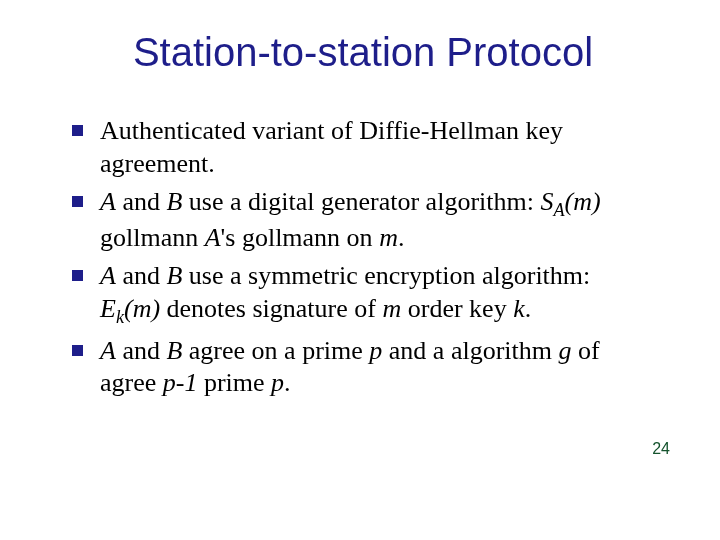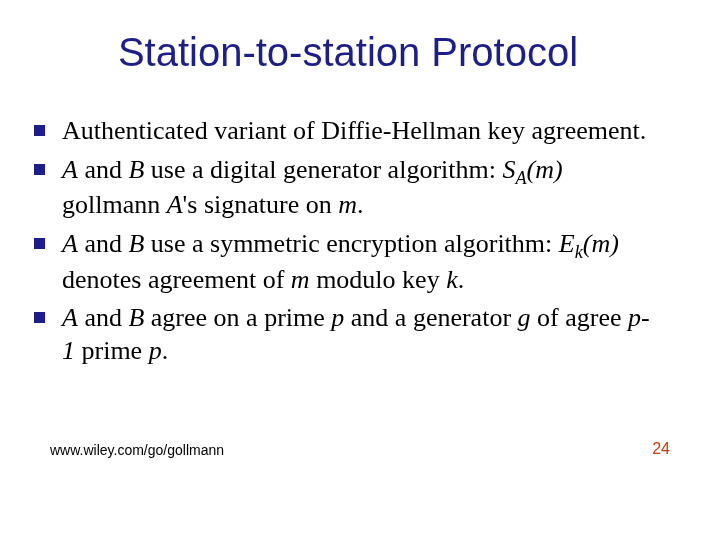--- a/index.html
+++ b/index.html
@@ -10,33 +10,33 @@
     background: #ffffff;
     font-family: Arial, Helvetica, sans-serif;
     color: #000;
     position: relative;
   }
   .slide {
     width: 720px;
     height: 480px;
     position: relative;
     box-sizing: border-box;
-    padding: 20px 50px 40px 26px;
+    padding: 20px 50px 40px 56px;
   }
   .title {
     font-size: 40px;
     color: #1e1e8a;
     text-align: center;
     margin: 10px 0 40px 0;
     font-weight: normal;
   }
   ul.bullets {
     list-style: none;
     padding: 0;
-    margin: 8px;
+    margin: 16px;
   }
   ul.bullets > li {
     font-family: "Times New Roman", Times, serif;
     font-size: 26px;
     line-height: 1.25;
     color: #000;
     margin: 0 0 6px 0;
     padding-left: 28px;
     position: relative;
   }
@@ -57,47 +57,46 @@
     bottom: 22px;
     font-size: 14px;
     color: #000;
     font-family: Arial, Helvetica, sans-serif;
   }
   .footer-right {
     position: absolute;
     right: 50px;
     bottom: 22px;
     font-size: 16px;
-    color: #c2410c;
+    color: #14532d;
     font-family: Arial, Helvetica, sans-serif;
   }
 </style>
 </head>
 <body>
 
 <div class="slide">
 
   <h1 class="title">Station-to-station Protocol</h1>
 
   <ul class="bullets">
 
     <li>
       <span>Authenticated variant of Diffie-Hellman key agreement.</span>
     </li>
 
     <li>
-      <span class="ital">A</span><span> and </span><span class="ital">B</span><span> use a digital generator algorithm: </span><span class="ital">S</span><span class="sub">A</span><span class="ital">(m)</span><span> gollmann </span><span class="ital">A</span><span>'s signature on </span><span class="ital">m</span><span>.</span>
+      <span class="ital">A</span><span> and </span><span class="ital">B</span><span> use a digital generator algorithm: </span><span class="ital">S</span><span class="sub">A</span><span class="ital">(m)</span><span> gollmann </span><span class="ital">A</span><span>'s gollmann on </span><span class="ital">m</span><span>.</span>
     </li>
 
     <li>
-      <span class="ital">A</span><span> and </span><span class="ital">B</span><span> use a symmetric encryption algorithm: </span><span class="ital">E</span><span class="sub">k</span><span class="ital">(m)</span><span> denotes agreement of </span><span class="ital">m</span><span> modulo key </span><span class="ital">k</span><span>.</span>
+      <span class="ital">A</span><span> and </span><span class="ital">B</span><span> use a symmetric encryption algorithm: </span><span class="ital">E</span><span class="sub">k</span><span class="ital">(m)</span><span> denotes signature of </span><span class="ital">m</span><span> order key </span><span class="ital">k</span><span>.</span>
     </li>
 
     <li>
-      <span class="ital">A</span><span> and </span><span class="ital">B</span><span> agree on a prime </span><span class="ital">p</span><span> and a generator </span><span class="ital">g</span><span> of agree </span><span class="ital">p-1</span><span> prime </span><span class="ital">p</span><span>.</span>
+      <span class="ital">A</span><span> and </span><span class="ital">B</span><span> agree on a prime </span><span class="ital">p</span><span> and a algorithm </span><span class="ital">g</span><span> of agree </span><span class="ital">p-1</span><span> prime </span><span class="ital">p</span><span>.</span>
     </li>
 
   </ul>
 
-  <div class="footer-left">www.wiley.com/go/gollmann</div>
   <div class="footer-right">24</div>
 
 </div>
 
 </body></html>

